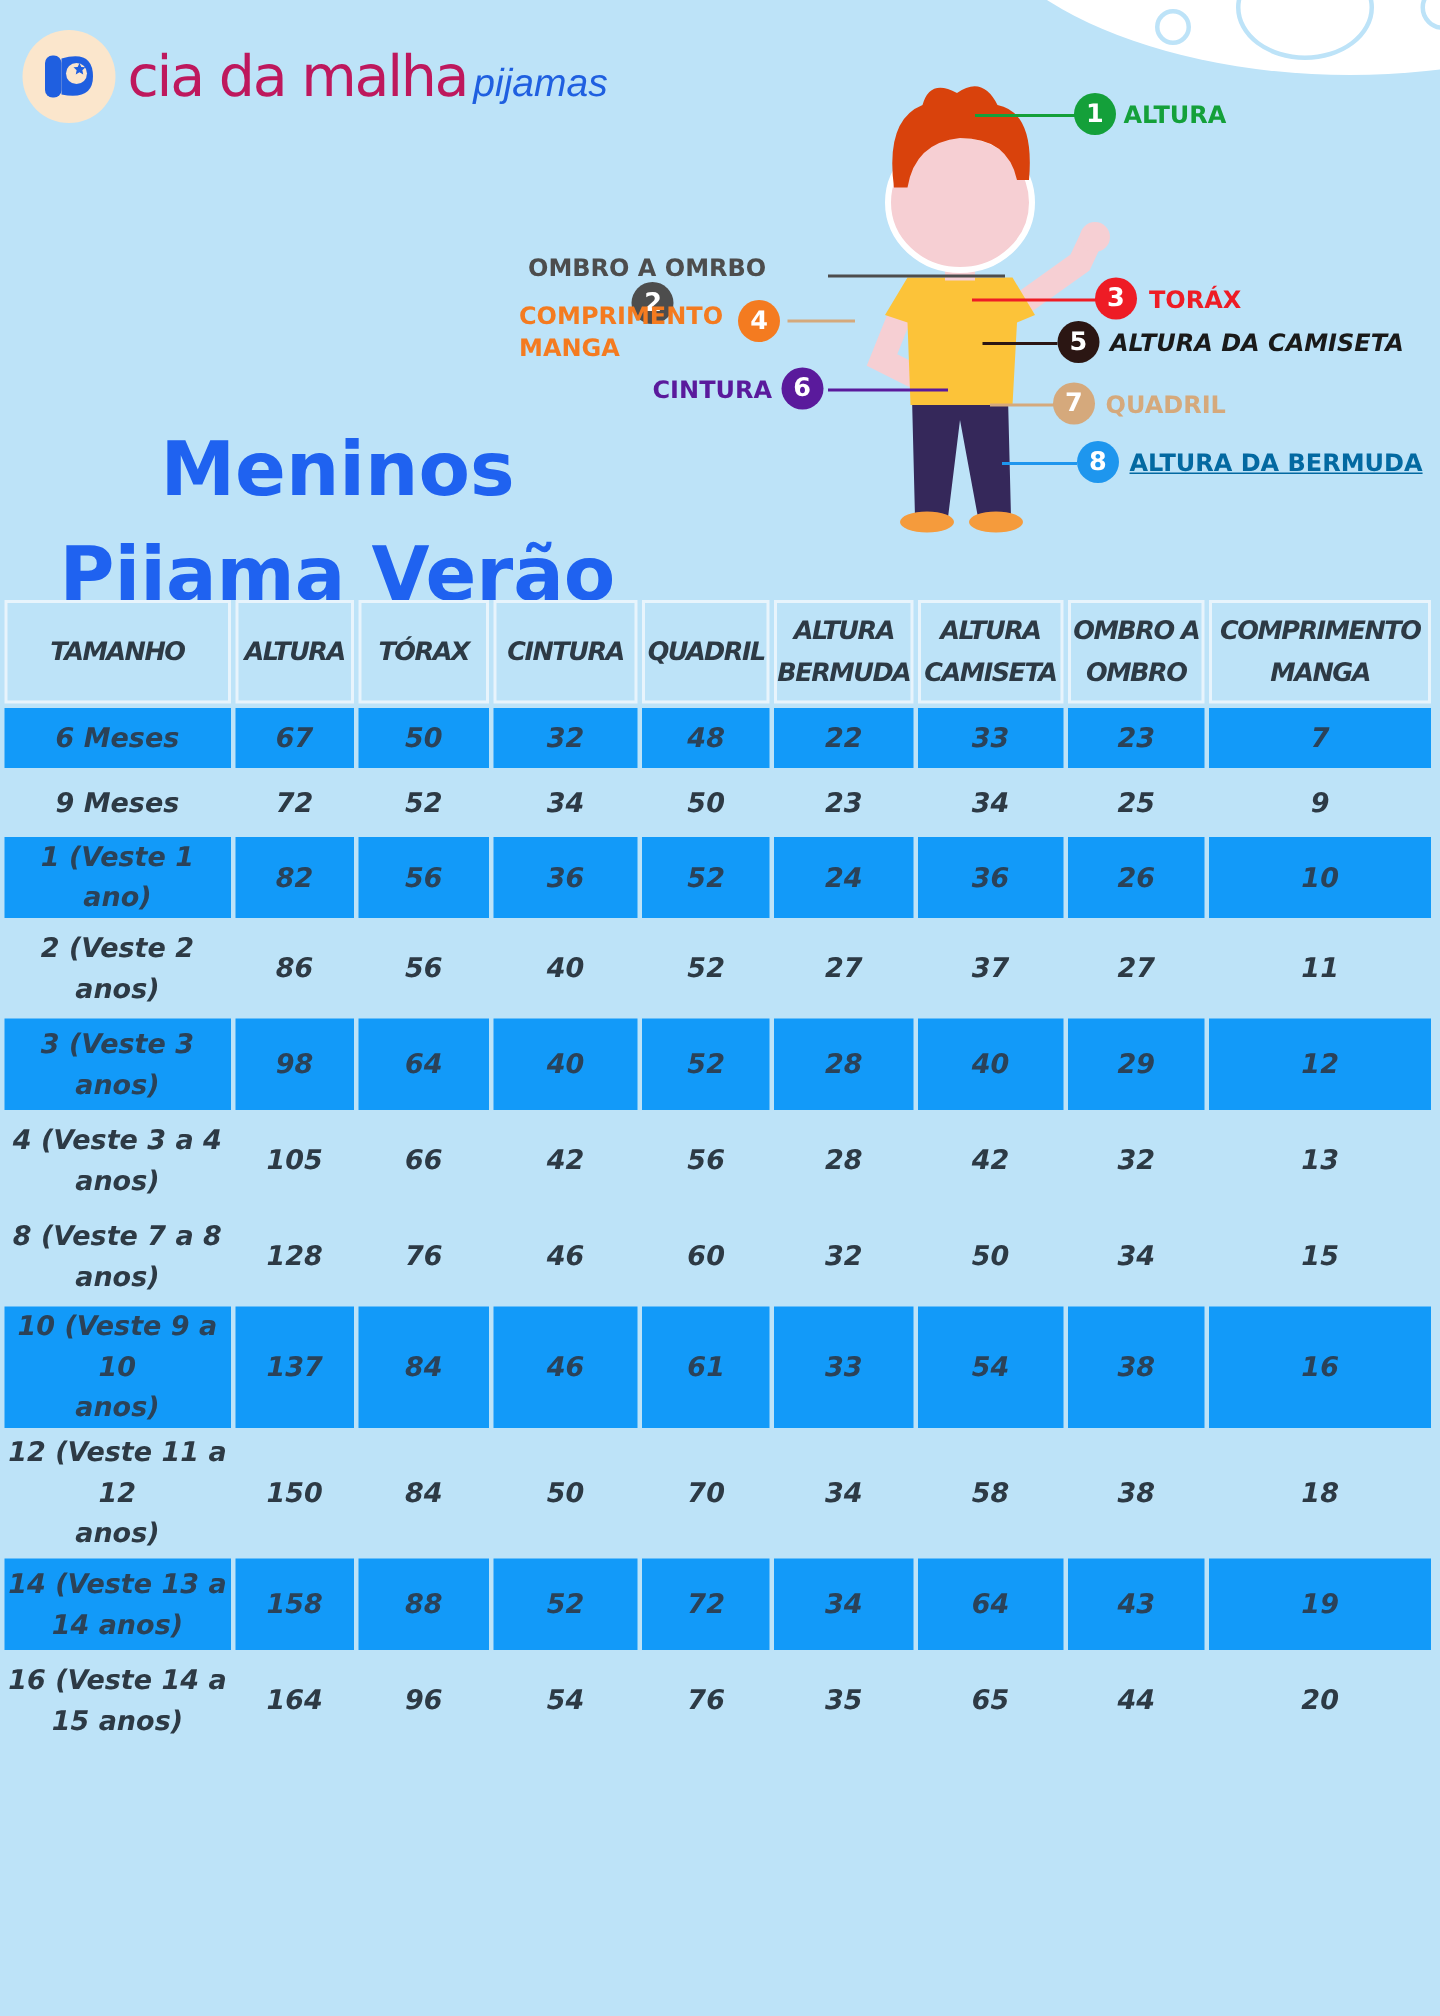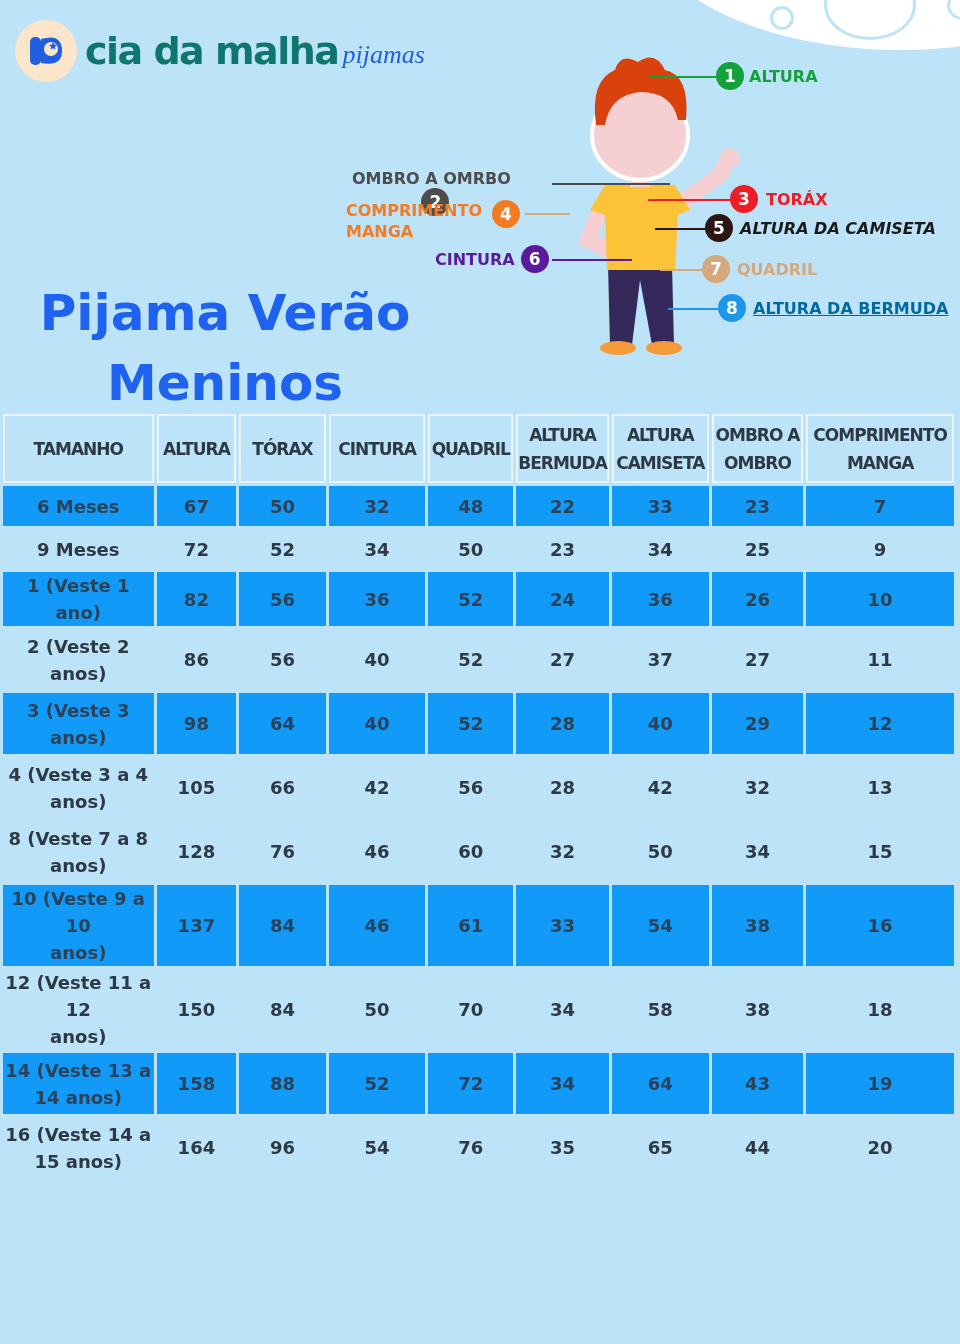--- a/index.html
+++ b/index.html
@@ -18,25 +18,25 @@
   }
   .bubble { position: absolute; border: 3px solid #bde3f8; border-radius: 50%; }
 
   
   .logo { position: absolute; left: 15px; top: 20px; display: flex; align-items: center; }
   .logo-badge {
     width: 62px; height: 62px; border-radius: 50%; background: #fbe6cc;
     display: flex; align-items: center; justify-content: center;
   }
   .logo-text {
-    margin-left: 8px; font-family: "DejaVu Sans", sans-serif; font-weight: bold;
-    font-size: 38px; color: #0f766e; letter-spacing: -1.5px;
+    margin-left: 8px; font-family: "DejaVu Sans", sans-serif; font-weight: normal;
+    font-size: 38px; color: #be185d; letter-spacing: -1.5px;
   }
   .logo-sub {
-    margin-left: 4px; margin-top: 8px; font-family: Liberation Serif, serif; font-style: italic;
+    margin-left: 4px; margin-top: 8px; font-family: Liberation Sans, sans-serif; font-style: italic;
     font-size: 26px; color: #1f5fe0;
   }
 
   
   .title {
     position: absolute; left: 20px; top: 278px; width: 410px;
     text-align: center; color: #1f62f0; font-weight: bold;
     font-size: 50px; line-height: 70px; font-family: "DejaVu Sans", sans-serif;
   }
 
@@ -46,22 +46,22 @@
   
   .callout { position: absolute; display: flex; align-items: center; font-weight: bold; font-size: 16px; }
   .num {
     width: 28px; height: 28px; border-radius: 50%; color: #fff; font-size: 17px;
     display: flex; align-items: center; justify-content: center; font-weight: bold; flex: none;
   }
   .line { position: absolute; height: 2px; }
 
   
   .size-table {
-    position: absolute; left: 0; top: 411px; width: 957px;
-    border-collapse: separate; border-spacing: 3px;
+    position: absolute; left: 0; top: 397px; width: 957px;
+    border-collapse: separate; border-spacing: 3px; font-style: italic;
   }
   .size-table th {
     background: #bde3f8; border: 2px solid #e8f4fc; height: 69px;
     font-size: 17px; font-weight: bold; color: #2d3a45; letter-spacing: -1px;
     line-height: 28px; text-align: center; padding: 0;
   }
   .size-table td {
     text-align: center; font-size: 18px; font-weight: bold; color: #2d3a45;
     padding: 0; line-height: 27px;
   }
@@ -85,22 +85,22 @@
       <path d="M15 8 Q36 2 36 20 Q36 36 15 32 Z" fill="#1f5fe0"></path>
       <circle cx="25" cy="18" r="7" fill="#fbe6cc"></circle>
       <path d="M27 11 l1.2 2.6 2.8 .3 -2.1 1.9 .6 2.8 -2.5 -1.4 -2.5 1.4 .6 -2.8 -2.1 -1.9 2.8 -.3z" fill="#1f5fe0"></path>
     </svg>
   </div>
   <span class="logo-text">cia da malha</span>
   <span class="logo-sub">pijamas</span>
 </div>
 
 <div class="title">
+  <div>Meninos</div>
   <div>Pijama Verão</div>
-  <div>Meninos</div>
 </div>
 
 <svg class="figure" viewBox="0 0 200 320">
 
   <path d="M125 160 L160 135 L168 118" stroke="#f6cfd3" stroke-width="16" stroke-linecap="round" fill="none"></path>
   <circle cx="170" cy="118" r="10" fill="#f6cfd3"></circle>
 
   <path d="M40 170 L28 200 L48 210" stroke="#f6cfd3" stroke-width="16" stroke-linecap="round" fill="none"></path>
 
   <path d="M48 225 L50 305 L72 305 L80 240 L92 305 L114 305 L112 225 Z" fill="#35285a"></path>

